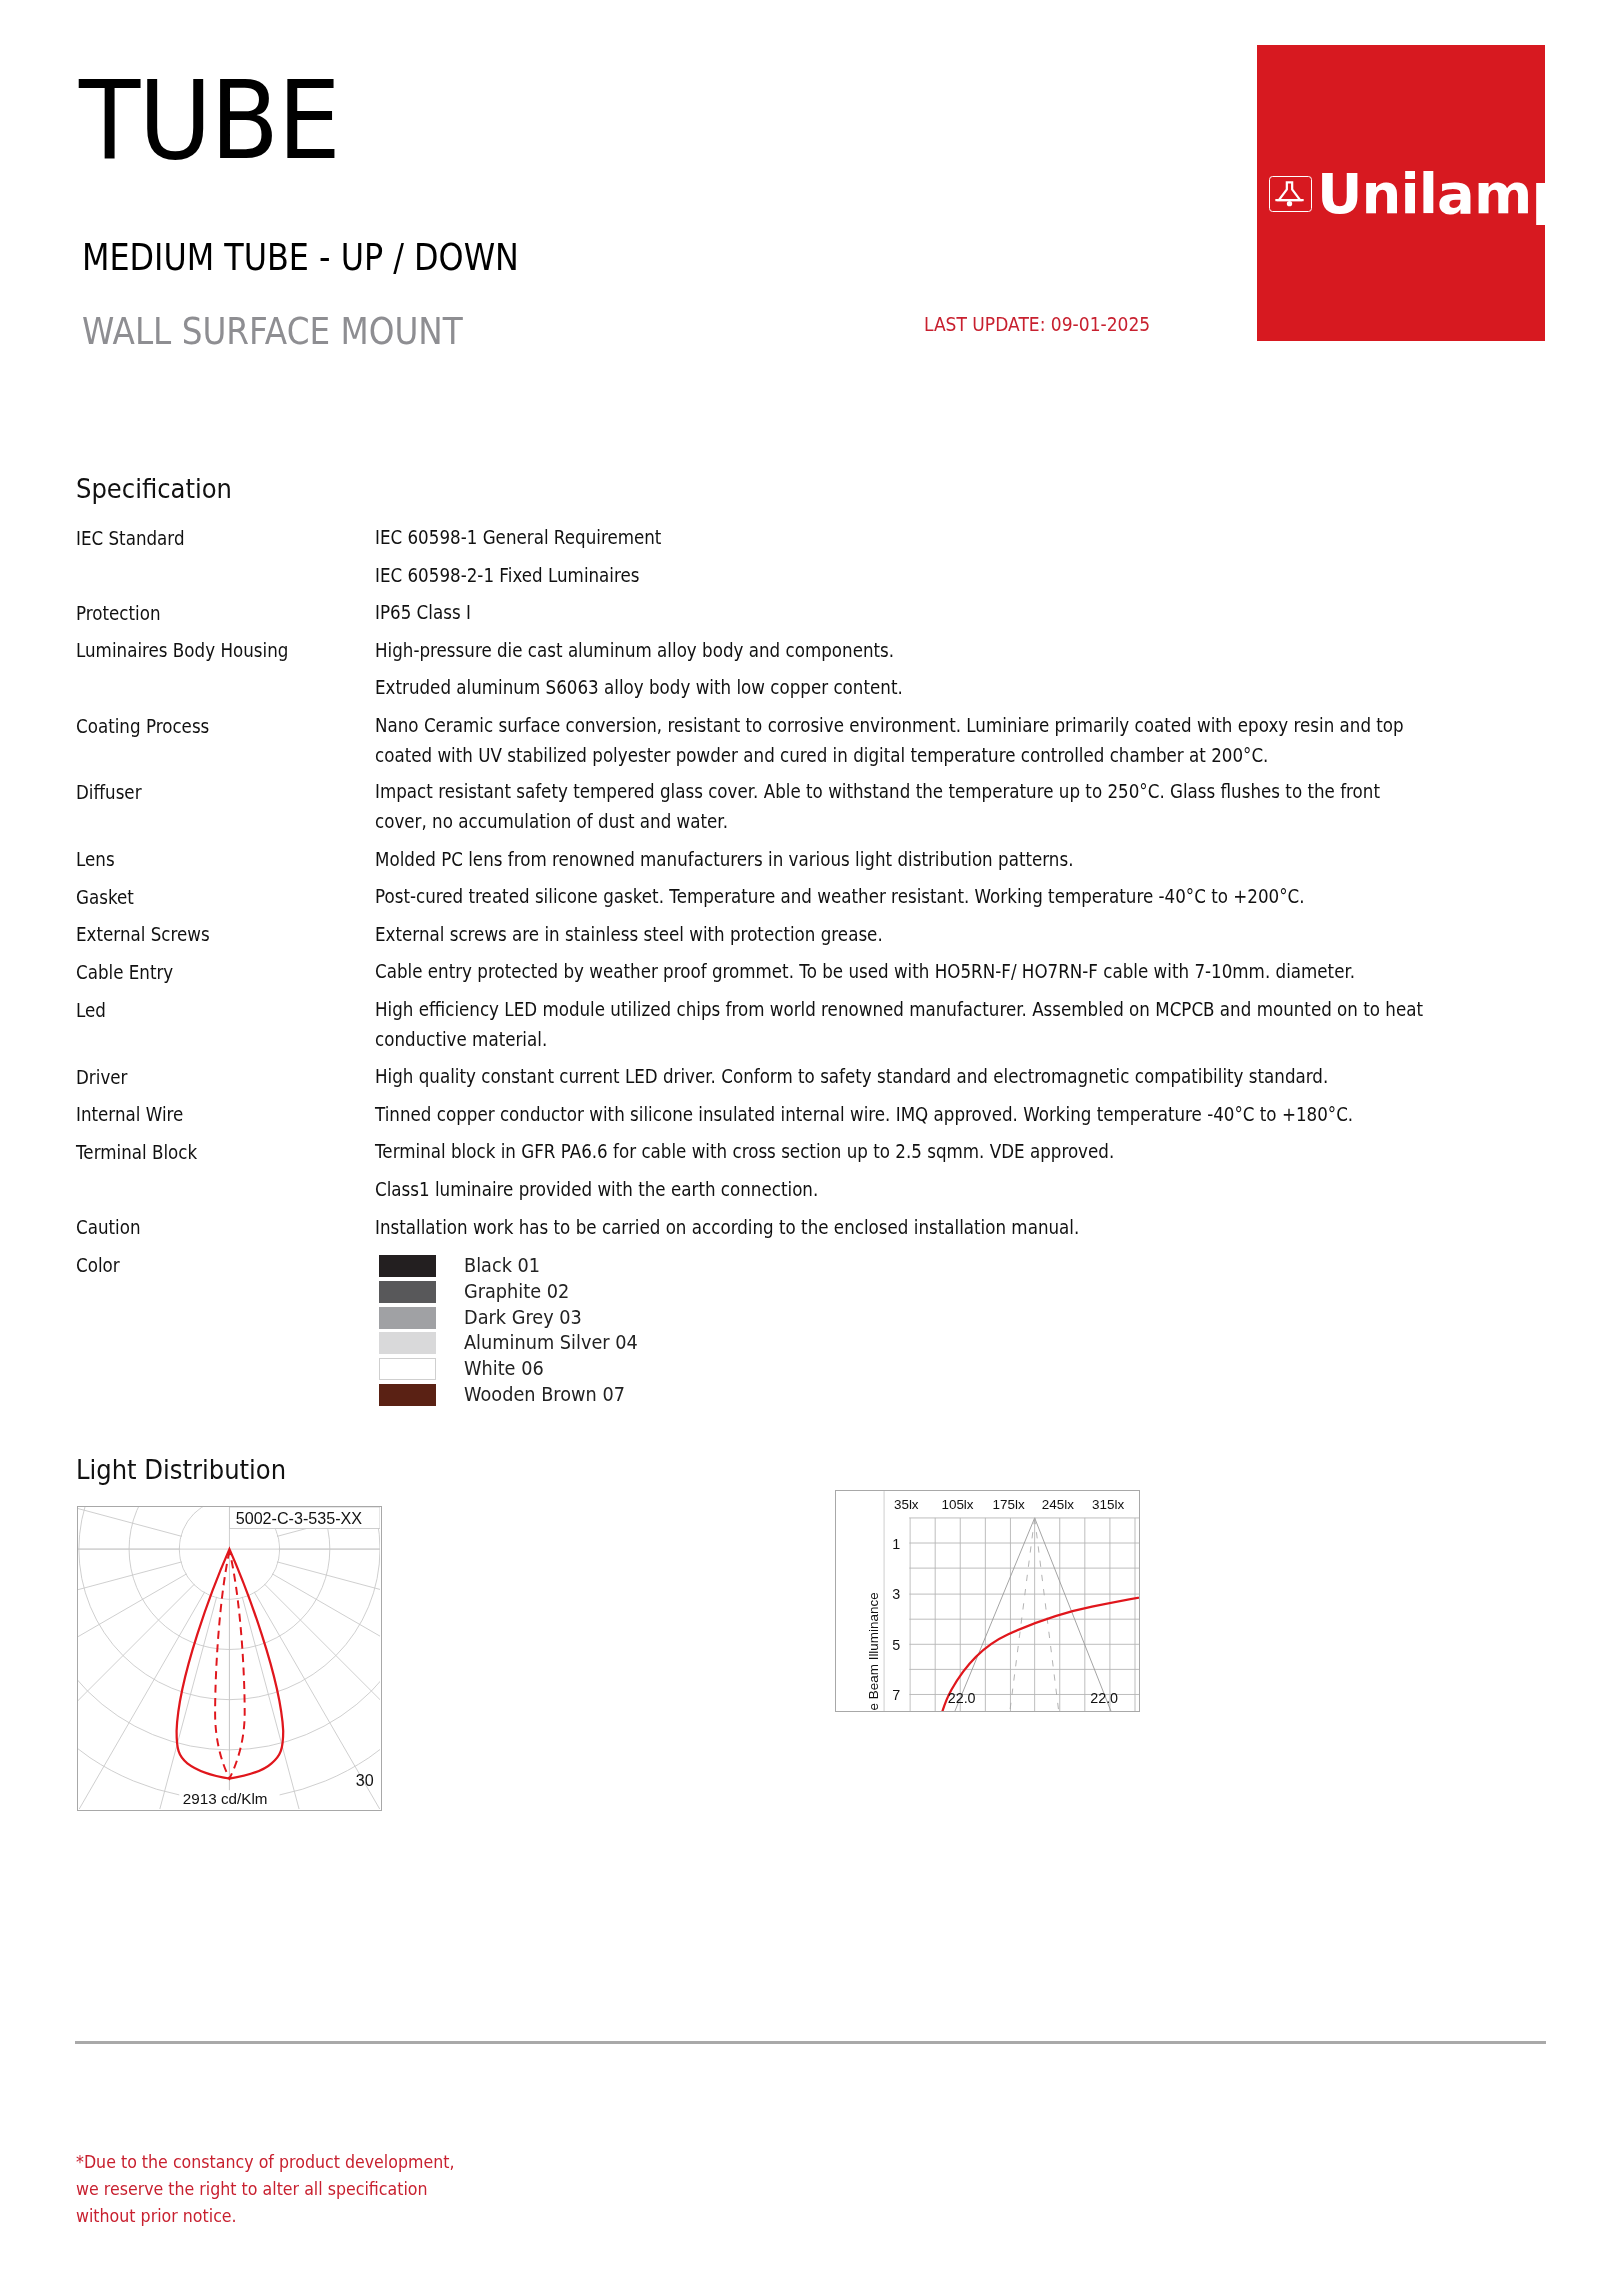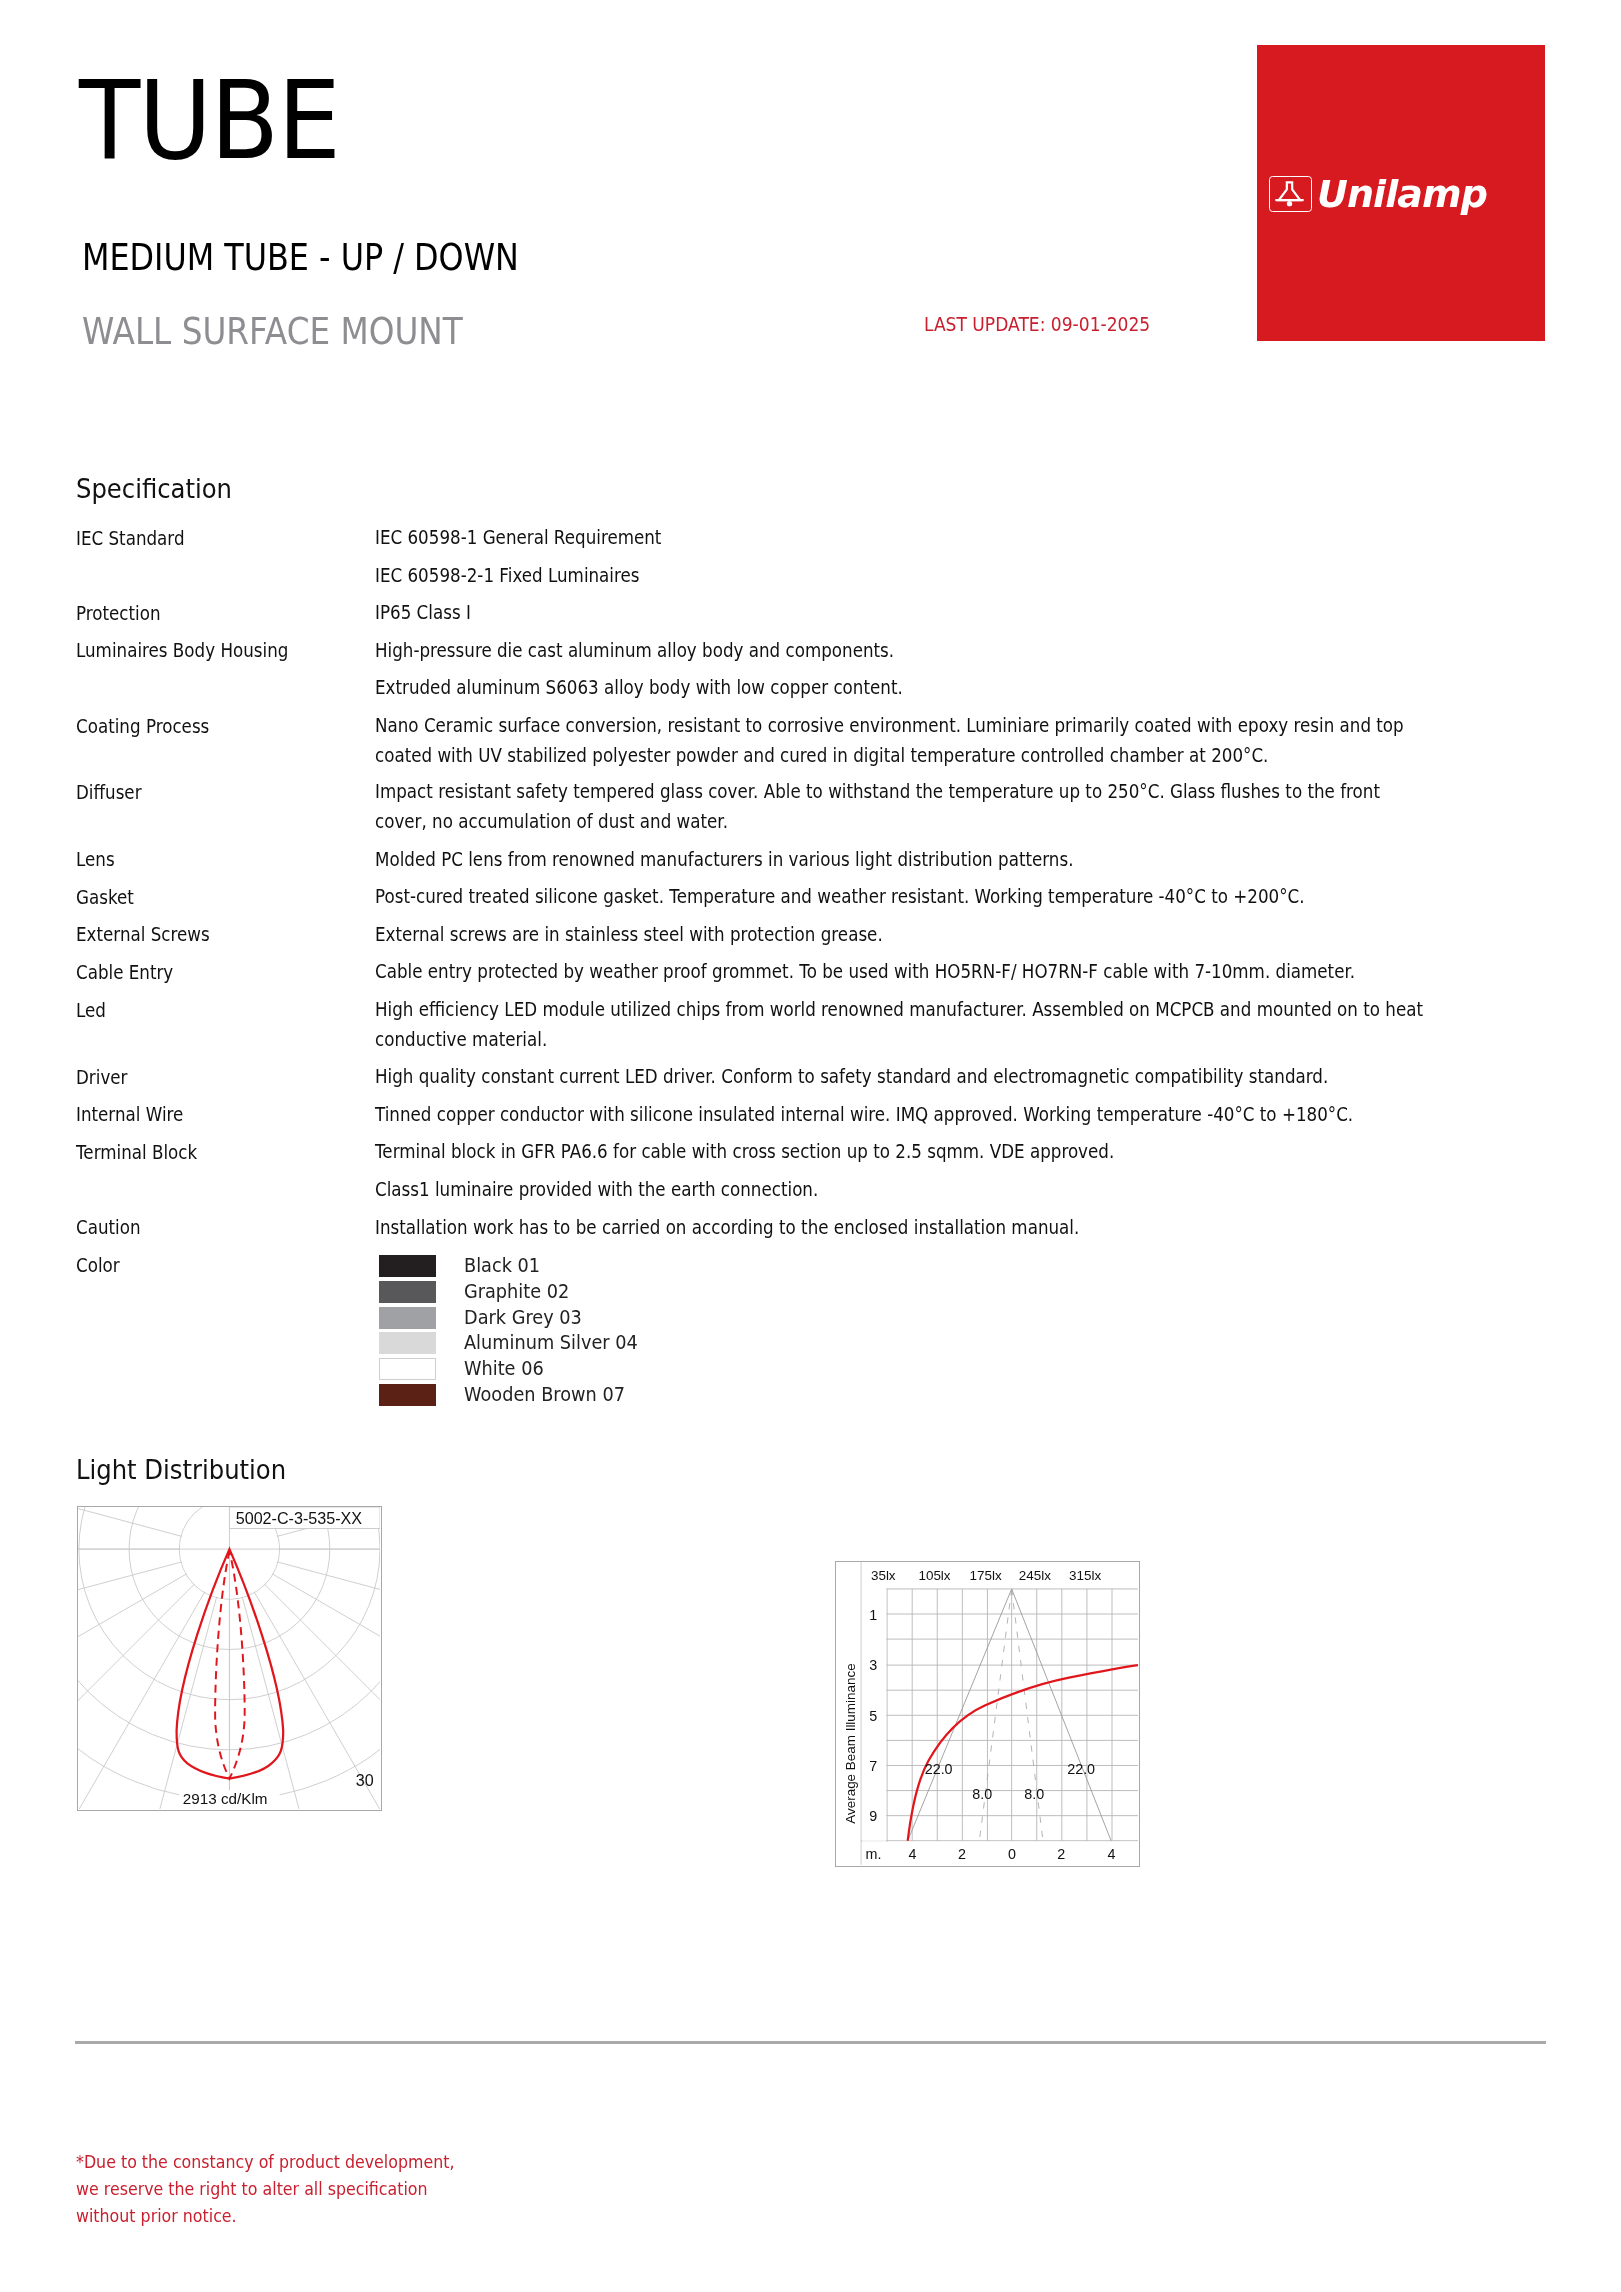--- a/index.html
+++ b/index.html
@@ -5,21 +5,21 @@
   html, body { margin:0; padding:0; background:#ffffff; }
   body { width:1621px; height:2293px; position:relative; overflow:hidden; font-family:"DejaVu Sans", sans-serif; color:#111; }
   .abs { position:absolute; }
   .title { left:79px; top:63px; font-size:109px; line-height:116px; font-weight:400; letter-spacing:-1.8px; color:#000; font-family:"DejaVu Sans", sans-serif; transform:scaleX(0.92); transform-origin:left top; }
   .subtitle { left:82px; top:236px; font-size:37px; line-height:43px; color:#000; transform:scaleX(0.86); transform-origin:left top; white-space:nowrap; }
   .mount { left:82px; top:309px; font-size:38px; line-height:45px; color:#8e8e92; transform:scaleX(0.86); transform-origin:left top; white-space:nowrap; }
   .update { left:924px; top:313px; font-size:19px; line-height:23px; color:#c8202f; transform:scaleX(0.9); transform-origin:left top; white-space:nowrap; }
   .logo-box { left:1257px; top:45px; width:288px; height:296px; background:#d71920; }
   .logo-inner { position:absolute; left:11.6px; top:124px; display:flex; align-items:center; }
   .logo-icon { width:43px; height:36px; border:1.8px solid #fff; border-radius:3.6px; box-sizing:border-box; position:relative; }
-  .logo-text { color:#fff; font-family:"DejaVu Sans", sans-serif; font-weight:700; font-size:38px; line-height:50px; margin-left:5.4px; letter-spacing:-0.9px;font-style:italic; }
+  .logo-text { color:#fff; font-family:"DejaVu Sans", sans-serif; font-weight:700; font-size:56px; line-height:50px; margin-left:5.4px; letter-spacing:-0.9px; }
   .section-h { left:76px; font-size:27px; line-height:32px; color:#111; transform:scaleX(0.9); transform-origin:left top; white-space:nowrap; }
   .spec-label { position:absolute; left:76px; font-size:19px; line-height:23px; color:#111; transform:scaleX(0.88); transform-origin:left top; white-space:nowrap; }
   .spec-val { position:absolute; left:375px; width:1200px; font-size:19px; line-height:29.6px; color:#111; transform:scaleX(0.88); transform-origin:left top; }
   .swatch { position:absolute; left:379px; width:57px; height:21.5px; box-sizing:border-box; }
   .swatch-label { position:absolute; left:464px; font-size:19.7px; line-height:23px; color:#222; transform:scaleX(0.9); transform-origin:left top; white-space:nowrap; }
   .chart-box { position:absolute; border:1.8px solid #a8a8a8; box-sizing:border-box; background:#fff; overflow:hidden; }
   .divider { left:75px; top:2041px; width:1471px; height:2.7px; background:#a9a9a9; }
   .footer { left:76px; top:2148px; font-size:18px; line-height:27px; color:#c8202f; transform:scaleX(0.88); transform-origin:left top; white-space:nowrap; }
   svg text { font-family:"Liberation Sans", sans-serif; }
 </style>
@@ -144,21 +144,21 @@
     <rect x="169" y="0" width="168" height="24" fill="#fff" stroke="#c9c9c9" stroke-width="1"></rect>
     <path d="M169 47 C150 90, 112 190, 110 250 C110 270, 112 278, 122 286 C135 296, 150 300, 169 303 C188 300, 205 296, 216 286 C226 278, 229 270, 229 250 C226 190, 188 90, 169 47 Z" fill="none" stroke="#e0161c" stroke-width="2.5"></path>
     <path d="M169 49 C158 100, 153 180, 153 230 C153 260, 160 285, 169 303 C178 285, 186 260, 186 230 C186 180, 181 100, 169 49" fill="none" stroke="#e0161c" stroke-width="2.2" stroke-dasharray="9,6"></path>
     <text x="176" y="19" font-size="18" fill="#111">5002-C-3-535-XX</text>
     <rect x="113" y="316" width="112" height="22" fill="#fff"></rect>
     <text x="117" y="331" font-size="17" fill="#111">2913 cd/Klm</text>
     <text x="310" y="311" font-size="18" fill="#111">30</text>
   </svg>
 </div>
 
-<div class="chart-box" style="left:835px;top:1561px;width:305px;height:306px;">
+<div class="chart-box" style="left:835px;top:1490px;width:305px;height:222px;padding-left:23px;">
   <svg width="302" height="303" viewBox="0 0 337 338">
     <line x1="28" y1="0" x2="28" y2="338" stroke="#c9c9c9" stroke-width="1"></line>
     <g stroke="#b5b5b5" stroke-width="1">
       <line x1="56" y1="30" x2="337" y2="30"></line>
       <line x1="56" y1="58" x2="337" y2="58"></line>
       <line x1="56" y1="86" x2="337" y2="86"></line>
       <line x1="56" y1="115" x2="337" y2="115"></line>
       <line x1="56" y1="143" x2="337" y2="143"></line>
       <line x1="56" y1="171" x2="337" y2="171"></line>
       <line x1="56" y1="199" x2="337" y2="199"></line>

